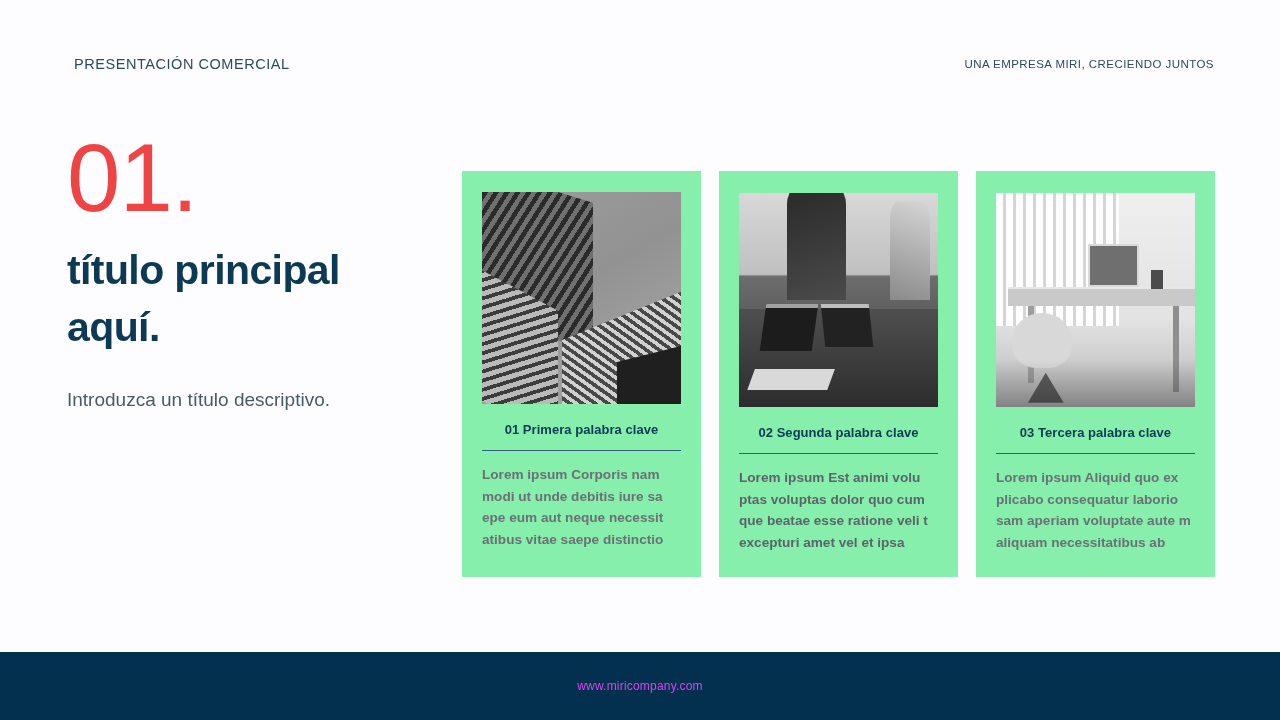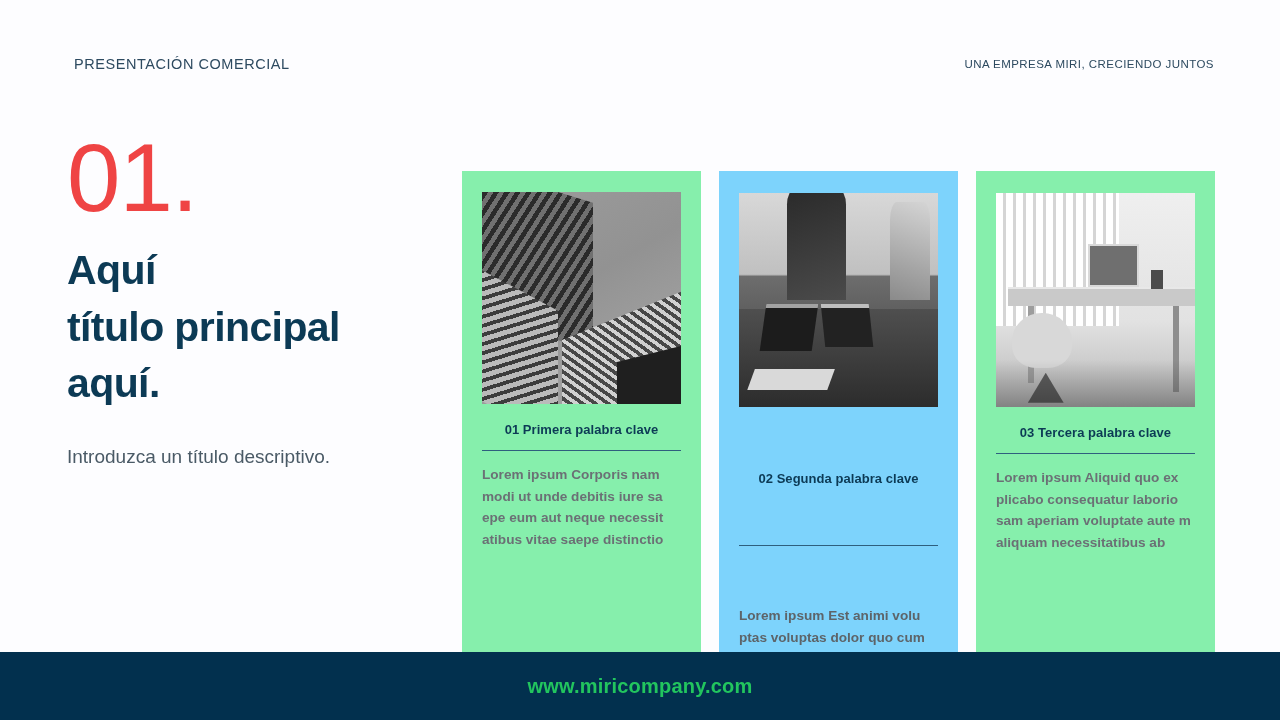--- a/index.html
+++ b/index.html
@@ -85,21 +85,21 @@
     gap:18px;
   }
   .card {
     width:239px;
     background:#86efac;
     padding:21px 20px 0 20px;
     display:flex;
     flex-direction:column;
   }
   .card.tall { padding-top:22px; }
-  .card.highlight { background:#7dd3fc;gap:46px; }
+  .card.highlight { background:#86efac; }
 
   .card-img {
     width:100%;
     height:212px;
     background:#9a9a9a;
     position:relative;
     overflow:hidden;
     filter:grayscale(1);
   }
   .card-img.h2 { height:214px; }
@@ -133,24 +133,24 @@
   .footer {
     position:absolute;
     left:0; right:0; bottom:0;
     height:68px;
     background:#02304e;
     display:flex;
     align-items:center;
     justify-content:center;
   }
   .footer-url {
-    color:#22c55e;
-    font-size:20px;
+    color:#d946ef;
+    font-size:12px;
     letter-spacing:0.2px;
-    font-weight:700;
+    font-weight:400;
   }
 
   
   .ph { position:absolute; }
 
   
   .img1 { background:linear-gradient(150deg,#9d9d9d 0%,#8f9296 45%,#a8abaf 100%); }
   .img1 .b1 {
     left:-6%; top:-4%; width:62%; height:70%;
     background:repeating-linear-gradient(
@@ -241,21 +241,20 @@
 <div class="slide">
 
   <div class="slide-header">
     <div class="eyebrow-left">PRESENTACIÓN COMERCIAL</div>
     <div class="eyebrow-right">UNA EMPRESA MIRI, CRECIENDO JUNTOS</div>
   </div>
 
   <div class="left-col">
     <div class="big-number">01.</div>
     <div class="main-title">
-      <div>Aquí</div>
       <div>título principal</div>
       <div>aquí.</div>
     </div>
     <div class="subtitle">Introduzca un título descriptivo.</div>
   </div>
 
   <div class="cards">
 
     <div class="card">
       <div class="card-img img1">

